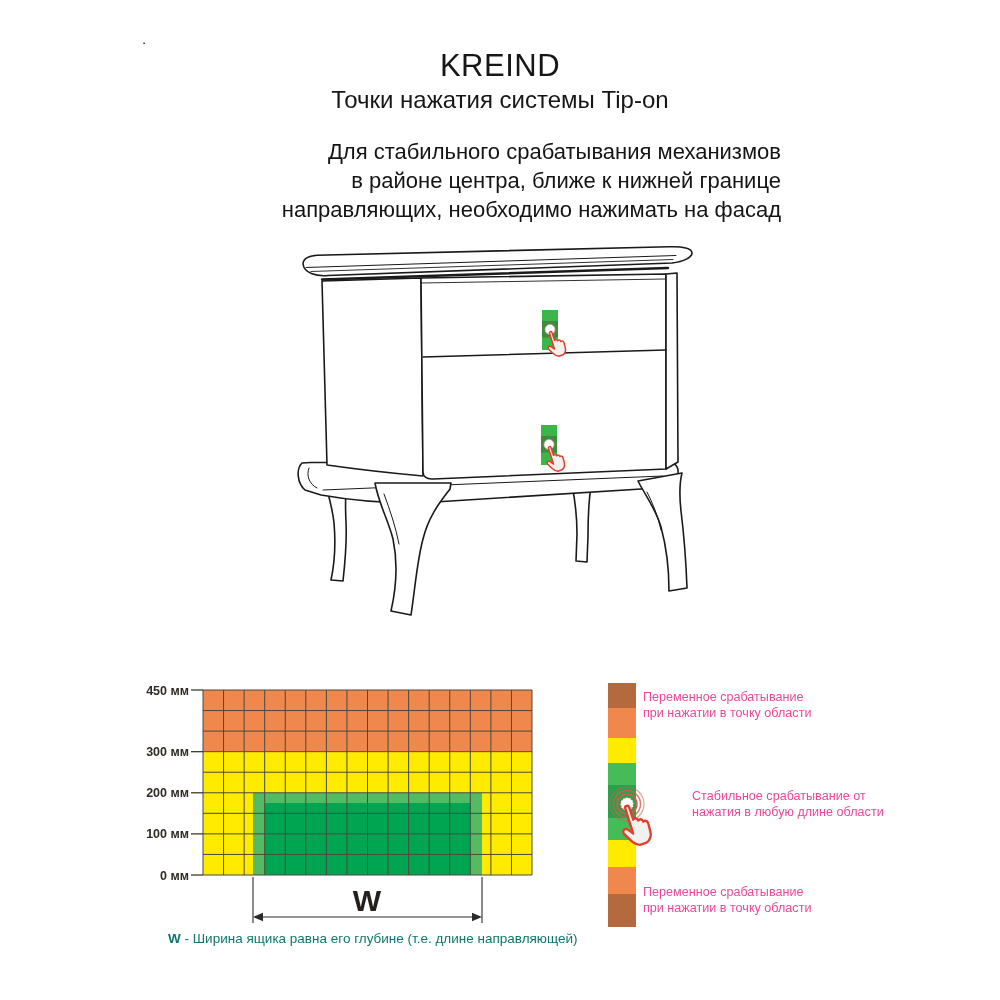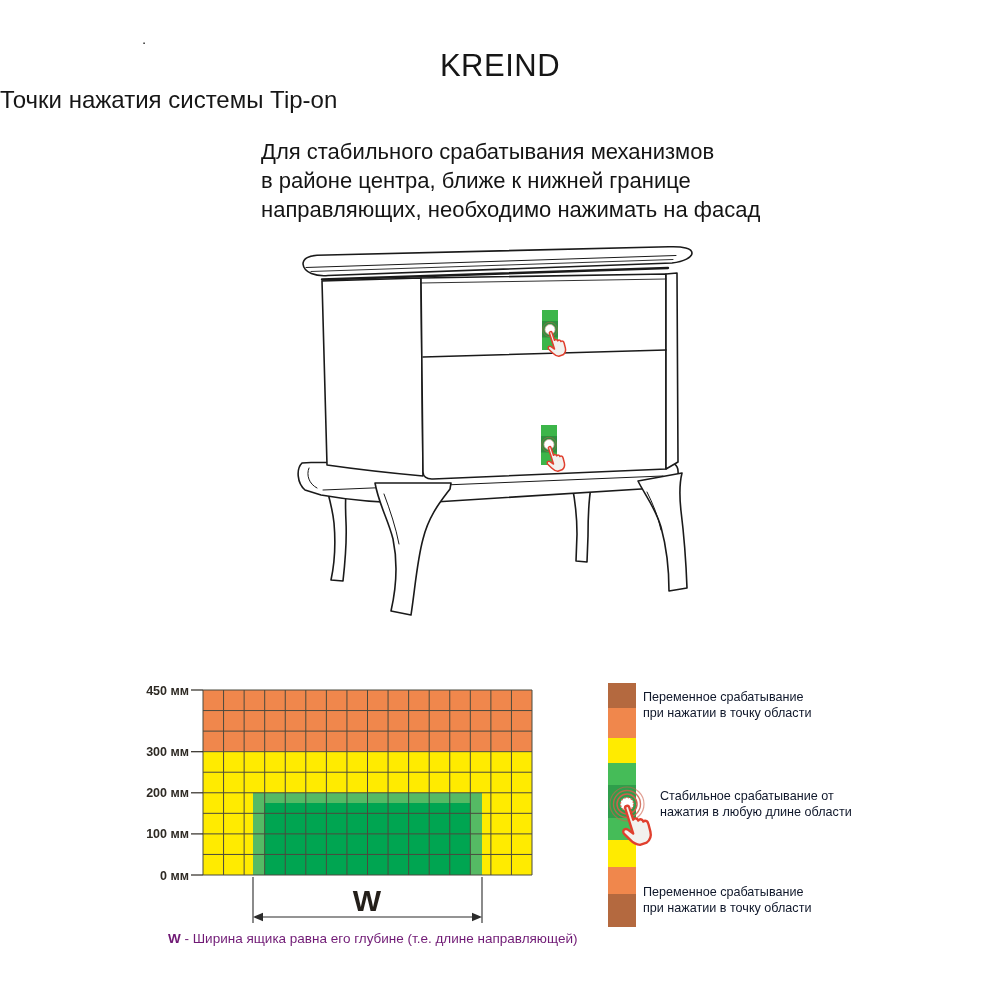--- a/index.html
+++ b/index.html
@@ -1,29 +1,29 @@
 <!DOCTYPE html>
 <html><head>
 <meta charset="utf-8">
 <style>
   html,body{margin:0;padding:0;background:#fff;}
   #canvas{position:relative;width:1000px;height:1000px;background:#ffffff;overflow:hidden;
           font-family:"Liberation Sans", sans-serif;color:#1a1a1a;}
   .abs{position:absolute;}
   .stray{left:142px;top:30px;font-size:15px;color:#222;}
   .title{left:0;top:48px;width:1000px;text-align:center;font-size:31px;letter-spacing:.5px;color:#161616;}
-  .subtitle{left:0;top:86px;width:1000px;text-align:left;font-size:24px;color:#161616;}
-  .descr{left:261px;top:137px;width:520px;font-size:22px;line-height:29px;color:#141414;}
+  .subtitle{left:0;top:86px;width:1000px;text-align:center;font-size:24px;color:#161616;}
+  .descr{left:261px;top:137px;width:520px;font-size:22px;line-height:29px;color:#141414;text-align:right;}
   .descr span{display:block;}
-  .footnote{left:168px;top:931px;font-size:13.5px;color:#701a75;}
+  .footnote{left:168px;top:931px;font-size:13.5px;color:#0f766e;}
   .footnote b{font-weight:700;}
   .legend-bar{left:608px;top:683px;width:28px;display:flex;flex-direction:column;}
-  .legend-text{font-size:12.6px;line-height:15.5px;color:#0f172a;}
+  .legend-text{font-size:12.6px;line-height:15.5px;color:#ec4899;}
   .lt1{left:643px;top:690px;}
-  .lt2{left:660px;top:789px;}
+  .lt2{left:692px;top:789px;}
   .lt3{left:643px;top:885px;}
   svg text{font-family:"Liberation Sans", sans-serif;}
 </style>
 </head>
 <body>
 
 <div id="canvas">
 
   <svg width="0" height="0" style="position:absolute" aria-hidden="true">
     <defs>

